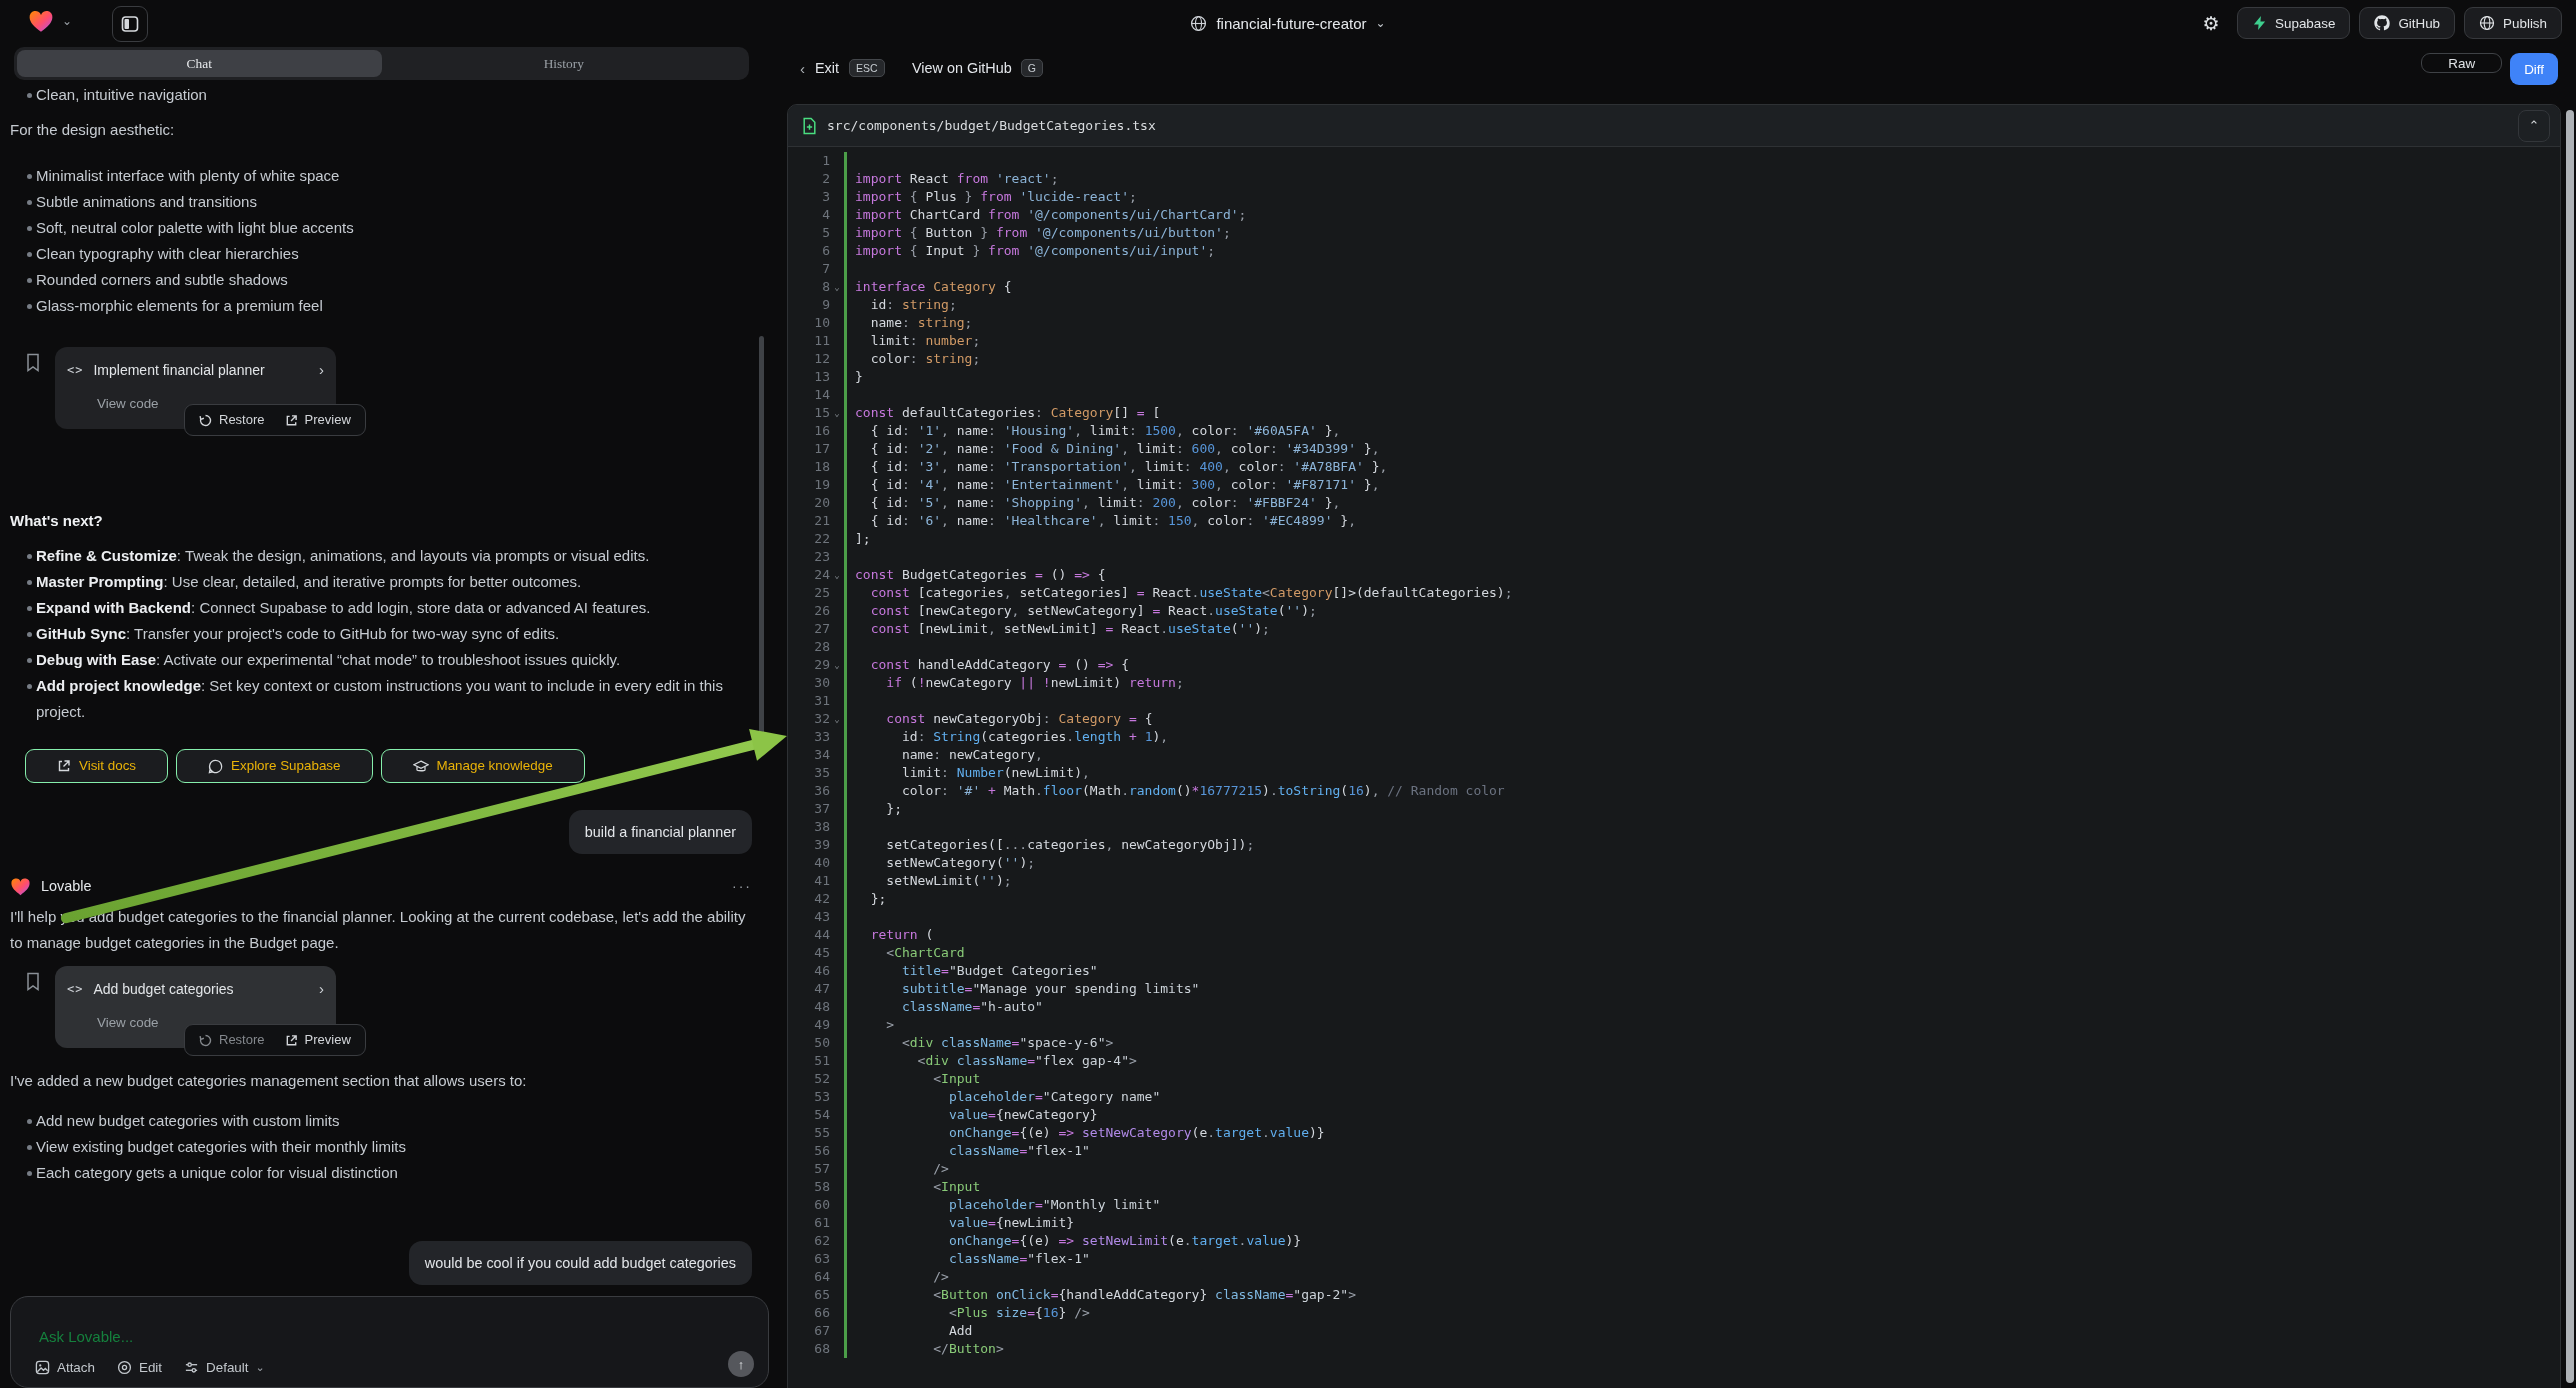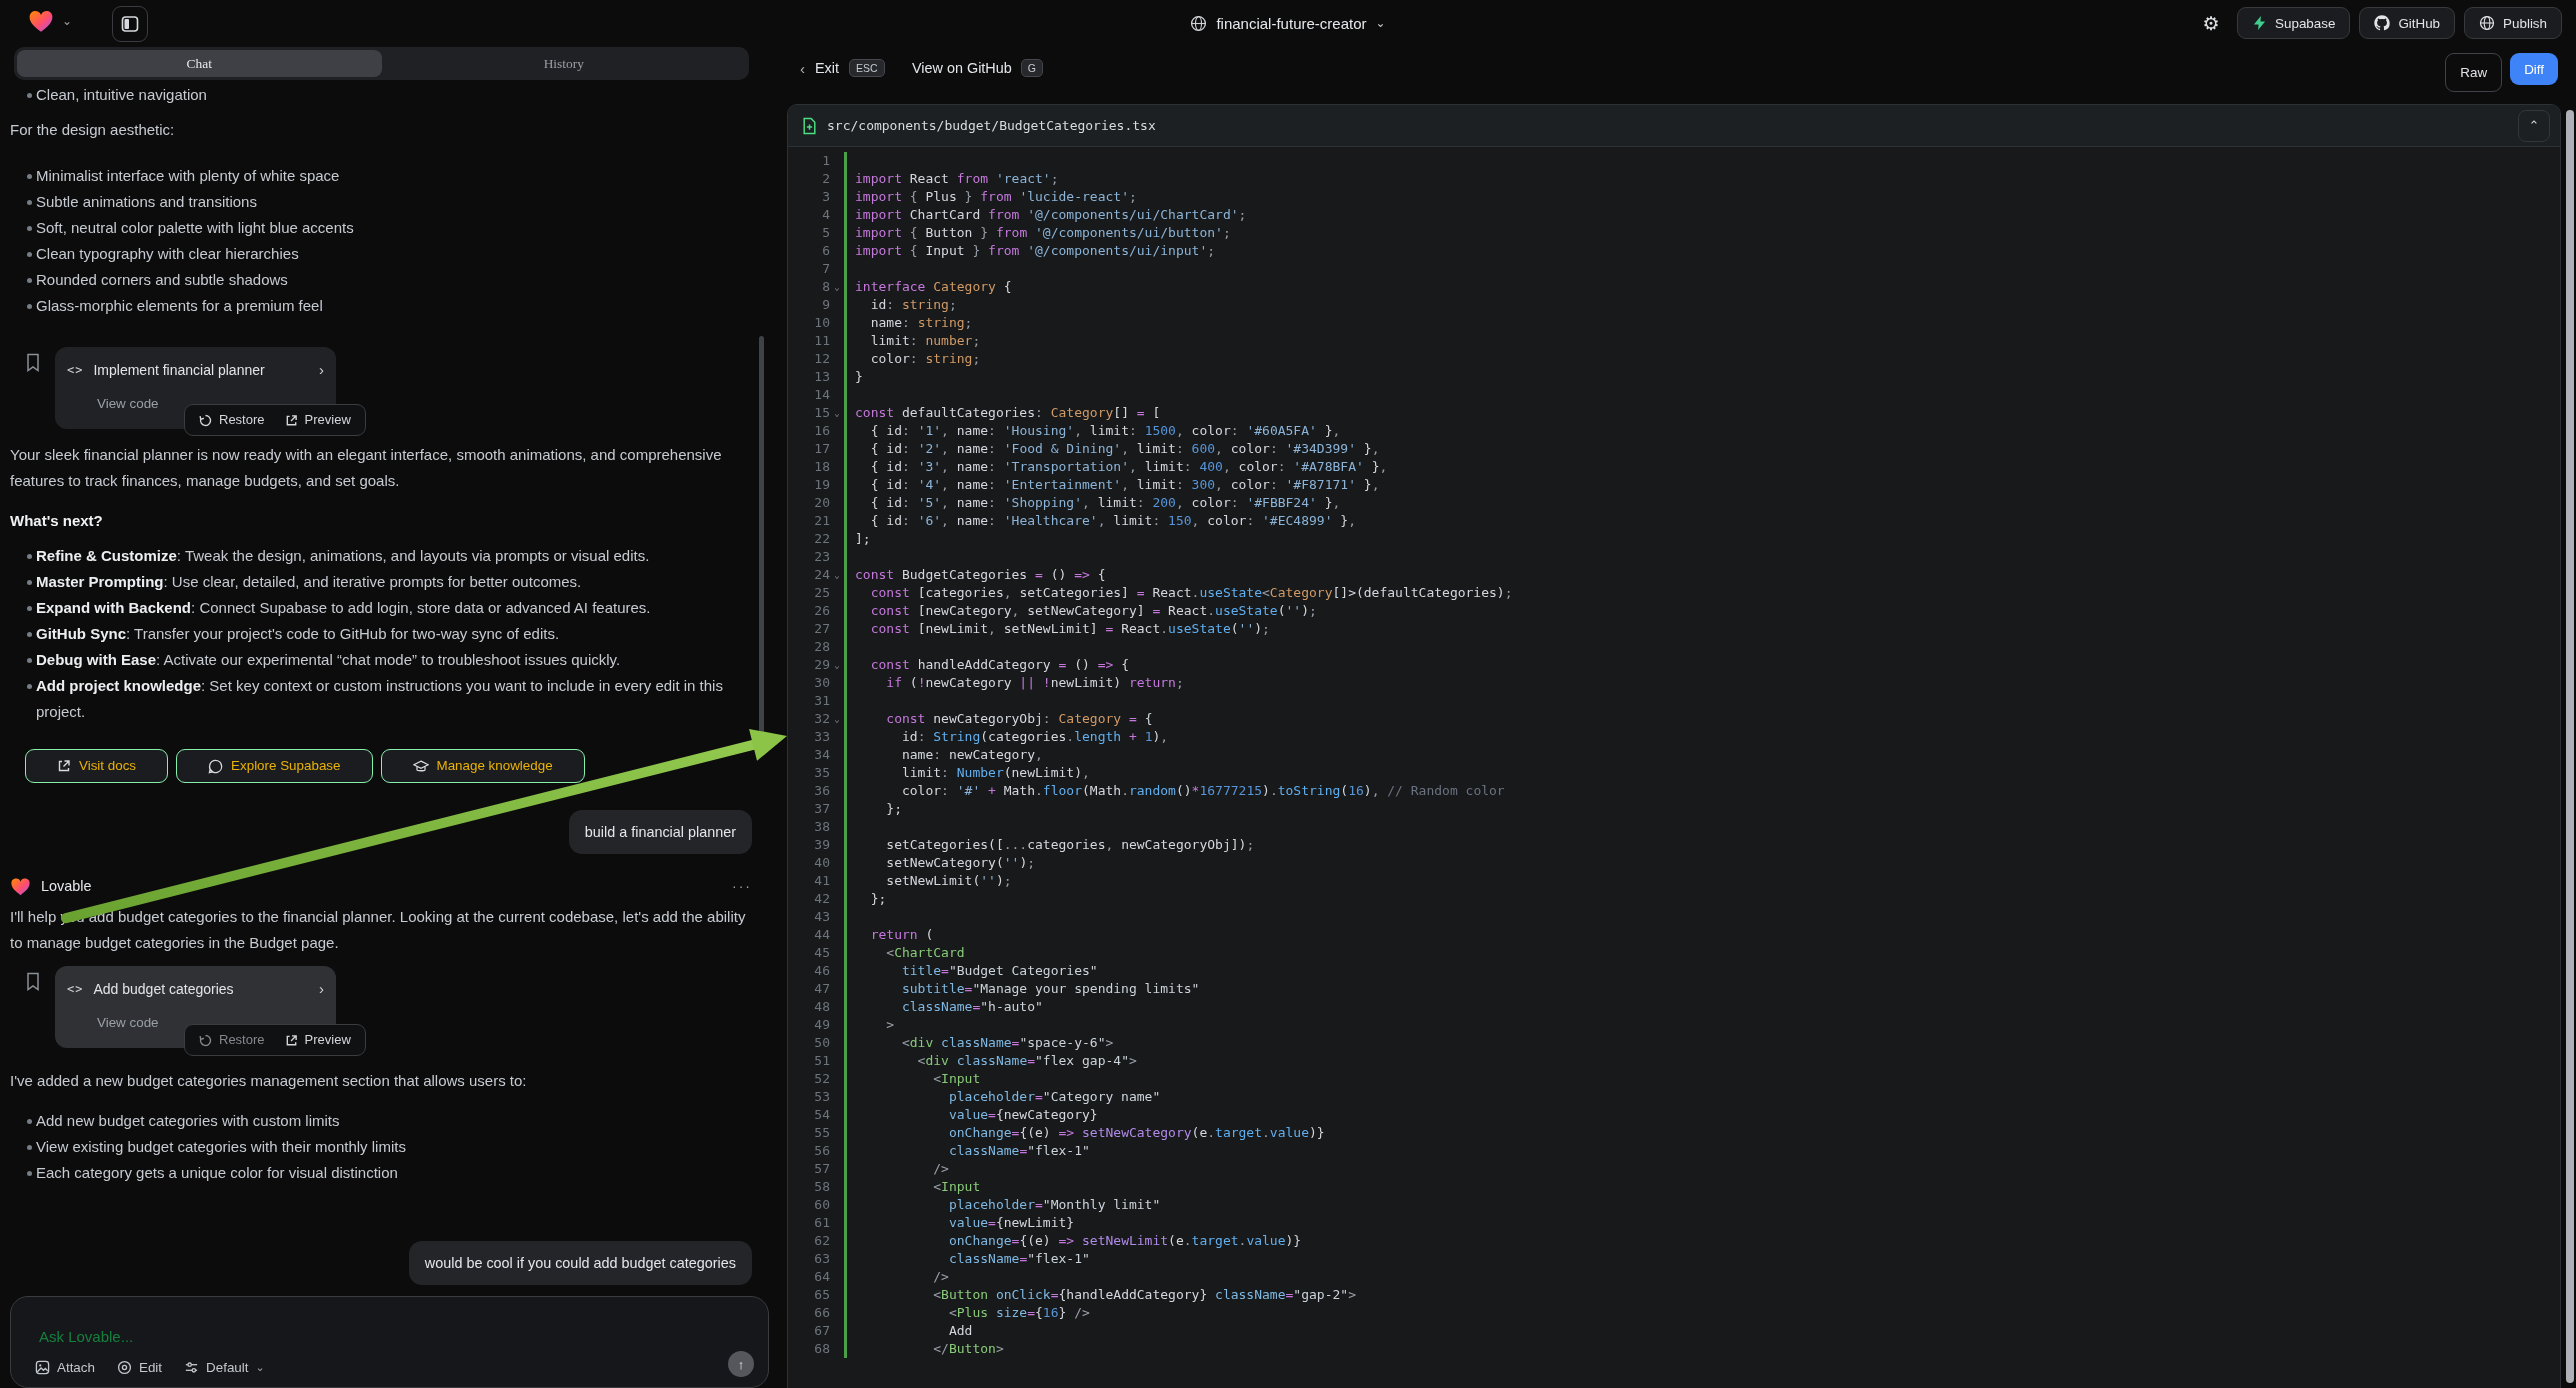--- a/index.html
+++ b/index.html
@@ -63,21 +63,21 @@
   .send { position:absolute; right:14px; bottom:10px; width:26px; height:26px; border-radius:50%; background:#55575c; color:#e8eaec; display:flex; align-items:center; justify-content:center; font-size:13px; }
 
   
   .rhead { position:absolute; left:776px; top:45px; width:1800px; height:58px; }
   .exit-group { position:absolute; left:24px; top:14px; display:flex; align-items:center; gap:10px; }
   .exit-chev { color:#b0b5ba; font-size:15px; }
   .rlabel { color:#e3e6ea; font-size:14.4px; }
   .kbd { background:#26282b; border:1px solid #44474b; border-radius:5px; color:#c7ccd1; font-size:10.5px; padding:2px 6px; }
   .gh-group { position:absolute; left:136px; top:14px; display:flex; align-items:center; gap:9px; }
   .rd-group { position:absolute; right:18px; top:8px; display:flex; gap:8px; }
-  .rawbtn { height:39px; padding:0 14px; border:1px solid #3f4246; border-radius:9px; background:transparent; color:#e0e3e6; font-size:13.4px; display:flex; align-items:center; }
+  .rawbtn { height:20px; padding:0 26px; border:1px solid #3f4246; border-radius:9px; background:transparent; color:#e0e3e6; font-size:13.4px; display:flex; align-items:center; }
   .diffbtn { height:32px; padding:0 14px; border-radius:9px; color:#fff; font-size:13.4px; display:flex; align-items:center; }
 
   .filecard { position:absolute; left:787px; top:104px; width:1774px; height:1285px; background:#17191b; border:1px solid #2e3134; border-radius:10px 10px 0 0; overflow:hidden; }
   .fhdr { height:42px; background:#1d2023; border-bottom:1px solid #2e3134; display:flex; align-items:center; padding:0 10px 0 14px; }
   .fpath { flex:1; font-family:"DejaVu Sans Mono", monospace; font-size:13px; color:#d9dcdf; margin-left:10px; }
   .collapse-btn { width:32px; height:32px; border:1px solid #33363a; border-radius:8px; display:flex; align-items:center; justify-content:center; color:#d0d3d6; font-size:13px; }
 
   .code { padding-top:5px; font-family:"DejaVu Sans Mono", monospace; font-size:13px; line-height:18px; }
   .crow { display:flex; height:18px; }
   .ln { width:42px; text-align:right; color:#6e747c; flex:none; }
@@ -197,21 +197,20 @@
       </div>
       <div class="ht-item">
         <svg class="ic" width="13" height="13" viewBox="0 0 14 14">
             <path d="M5 2.5 H2.5 V11.5 H11.5 V9" fill="none" stroke="#d3d6da" stroke-width="1.5"></path>
             <path d="M7.5 2 H12 V6.5 M12 2 L6.5 7.5" fill="none" stroke="#d3d6da" stroke-width="1.5"></path>
           </svg>
         <span>Preview</span>
       </div>
     </div>
 
-    <p class="abs" style="left:10px;top:358px;width:742px;">Your sleek financial planner is now ready with an elegant interface, smooth animations, and comprehensive features to track finances, manage budgets, and set goals.</p>
     <p class="abs h-bold" style="left:10px;top:424px;">What's next?</p>
 
     <ul class="bullets abs" id="next-list" style="left:0;top:459px;width:759px;">
         <li><span class="b">Refine &amp; Customize</span>: Tweak the design, animations, and layouts via prompts or visual edits.</li>
         <li><span class="b">Master Prompting</span>: Use clear, detailed, and iterative prompts for better outcomes.</li>
         <li><span class="b">Expand with Backend</span>: Connect Supabase to add login, store data or advanced AI features.</li>
         <li><span class="b">GitHub Sync</span>: Transfer your project's code to GitHub for two-way sync of edits.</li>
         <li><span class="b">Debug with Ease</span>: Activate our experimental “chat mode” to troubleshoot issues quickly.</li>
         <li><span class="b">Add project knowledge</span>: Set key context or custom instructions you want to include in every edit in this project.</li>
       </ul>

